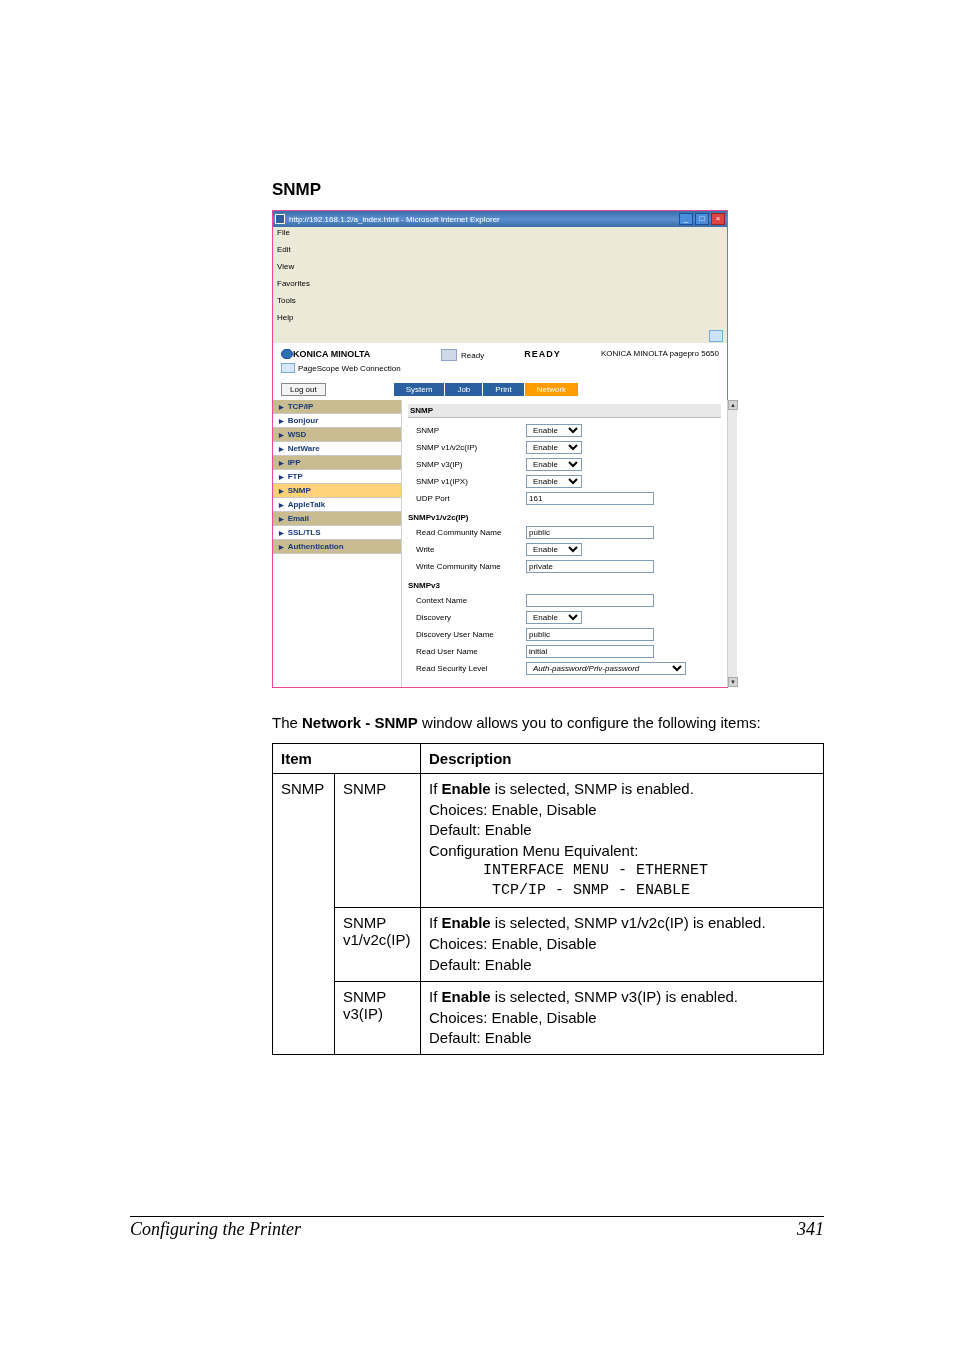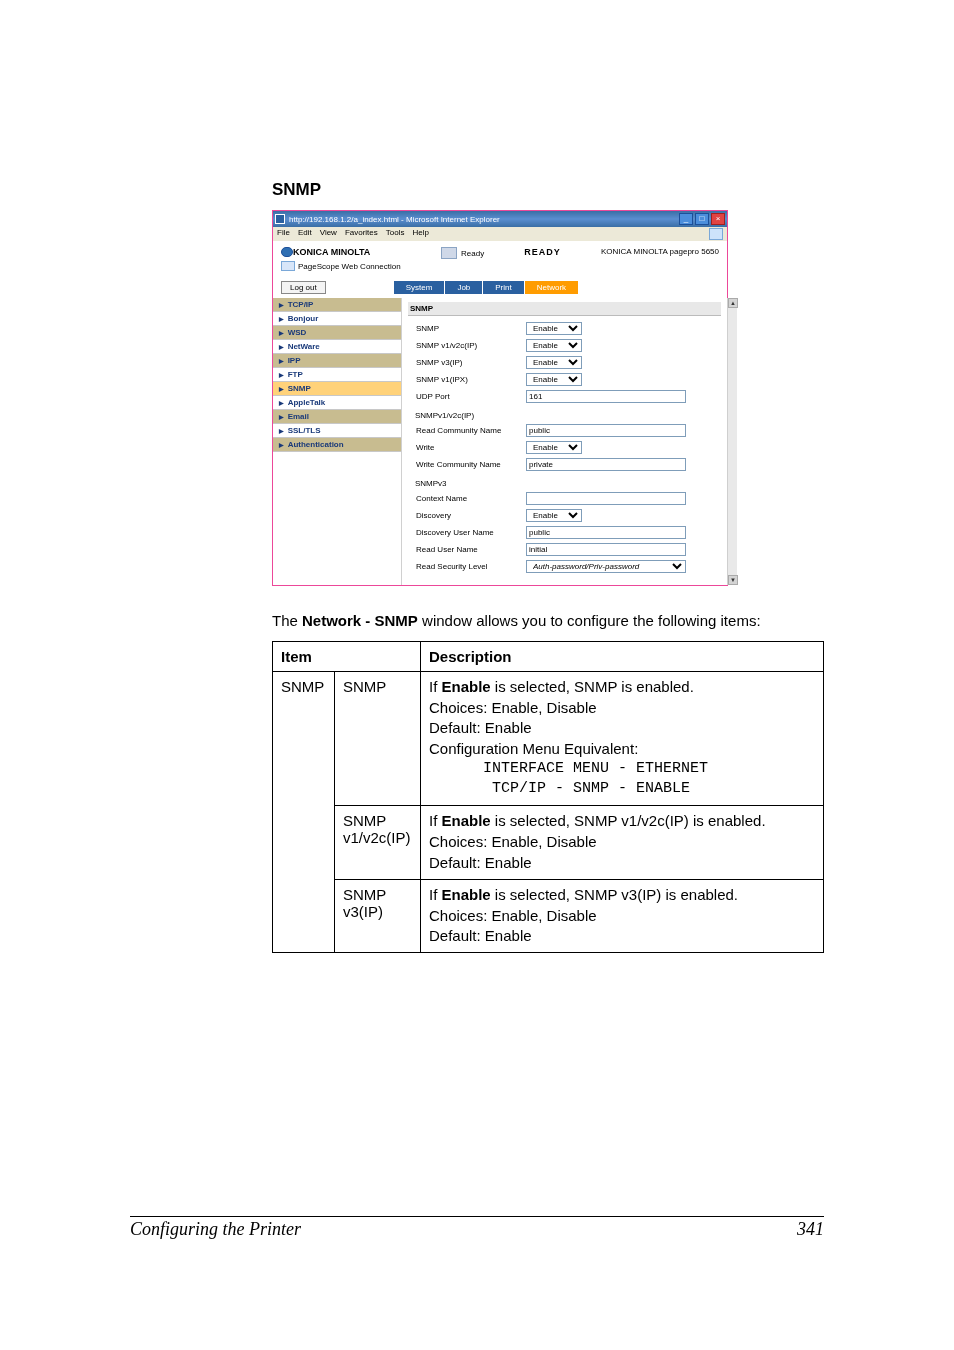--- a/index.html
+++ b/index.html
@@ -9,21 +9,21 @@
   .h1 { font-size: 17px; font-weight: bold; margin: 0 0 10px 0; }
 
   
   .ie-window { width: 456px; border: 1px solid #ec4899; font-family: Tahoma, Arial, sans-serif; font-size: 9px; color: #000; background: #ece9d8; }
   .ie-titlebar { background: linear-gradient(#3a6ea5,#5a8ed0 50%,#3a6ea5); color: #fff; display: flex; align-items: center; height: 16px; padding: 0 2px; }
   .ie-titlebar .ie-appicon { width: 10px; height: 10px; background: #2a60a0; border: 1px solid #fff; margin-right: 4px; }
   .ie-titlebar .title-text { flex: 1; font-size: 8px; white-space: nowrap; overflow: hidden; }
   .ie-winbtns { display: flex; gap: 2px; }
   .ie-winbtn { width: 14px; height: 12px; background: #4b8edc; border: 1px solid #1c4f99; color:#fff; font-size:8px; line-height:10px; text-align:center; }
   .ie-winbtn.close { background: #e04343; border-color:#a02020; }
-  .ie-menubar { display:flex; gap:8px; padding: 1px 4px; background:#ece9d8; font-size:8px; }
+  .ie-menubar { display:flex; gap:8px; padding: 1px 4px; background:#ece9d8; font-size:8px;flex-direction:column; }
   .ie-menubar .throbber { margin-left:auto; width:14px;height:12px;background:#cde3fb;border:1px solid #7aa8d8; }
   .ie-menubar span { cursor:default; }
 
   .app-area { background:#fff; }
   .app-header { display:flex; align-items:flex-start; padding:6px 8px 10px 8px; }
   .app-header .left { width:160px; }
   .app-header .brand-row { display:flex; align-items:center; font-size:9px; font-weight:bold; }
   .brand-icon { width:12px;height:10px;border-radius:6px;background:#2f6fb3;border:1px solid #1c4f99; }
   .brand-row2 { display:flex; align-items:center; gap:3px; margin-top:4px; }
   .pagescope-icon { width:14px;height:10px;background:#d8e6f9;border:1px solid #7aa8d8; }
@@ -44,22 +44,22 @@
   .side-item .tri { font-size:6px; }
   .side-odd { background:#c8bc90; }
   .side-active { background:#ffd27a; }
 
   .form-area { flex:1; background:#fff; padding:4px 6px 8px 6px; font-size:8px; border-left:1px solid #d0d0d0; position:relative; }
   .snmp-h { font-weight:bold; padding:2px 0; border-bottom:1px solid #bbb; margin-bottom:6px; background:#e8e8e8; padding-left:2px; }
   .form-line { display:flex; align-items:center; margin:4px 0; }
   .form-line .lbl { width:118px; padding-left:8px; }
   .sel, .txt { font-family:Tahoma,Arial,sans-serif; font-size:8px; border:1px solid #7f9db9; background:#fff; padding:0 2px; height:13px; }
   .sel { width:56px; }
-  .txt { width:160px; }
-  .subh { font-weight:normal; margin:8px 0 4px 7px; }
+  .txt { width:128px; }
+  .subh { font-weight:bold; margin:8px 0 4px 0; }
   .scroll-cap { position:absolute; right:-10px; top:0; width:10px; height:100%; background:#e9e9e9; border-left:1px solid #cfcfcf; }
   .scroll-arrow { width:10px;height:10px;background:#d4d4d4;border:1px solid #aaa;font-size:6px;text-align:center;line-height:8px;color:#333; }
   .scroll-arrow.bottom { position:absolute; bottom:0; }
 
   
   .caption { font-size: 15px; margin: 26px 0 12px 0; }
 
   
   table.spec { border-collapse: collapse; width: 100%; font-size: 15px; }
   table.spec th, table.spec td { border: 1px solid #000; padding: 6px 8px; vertical-align: top; text-align: left; }

